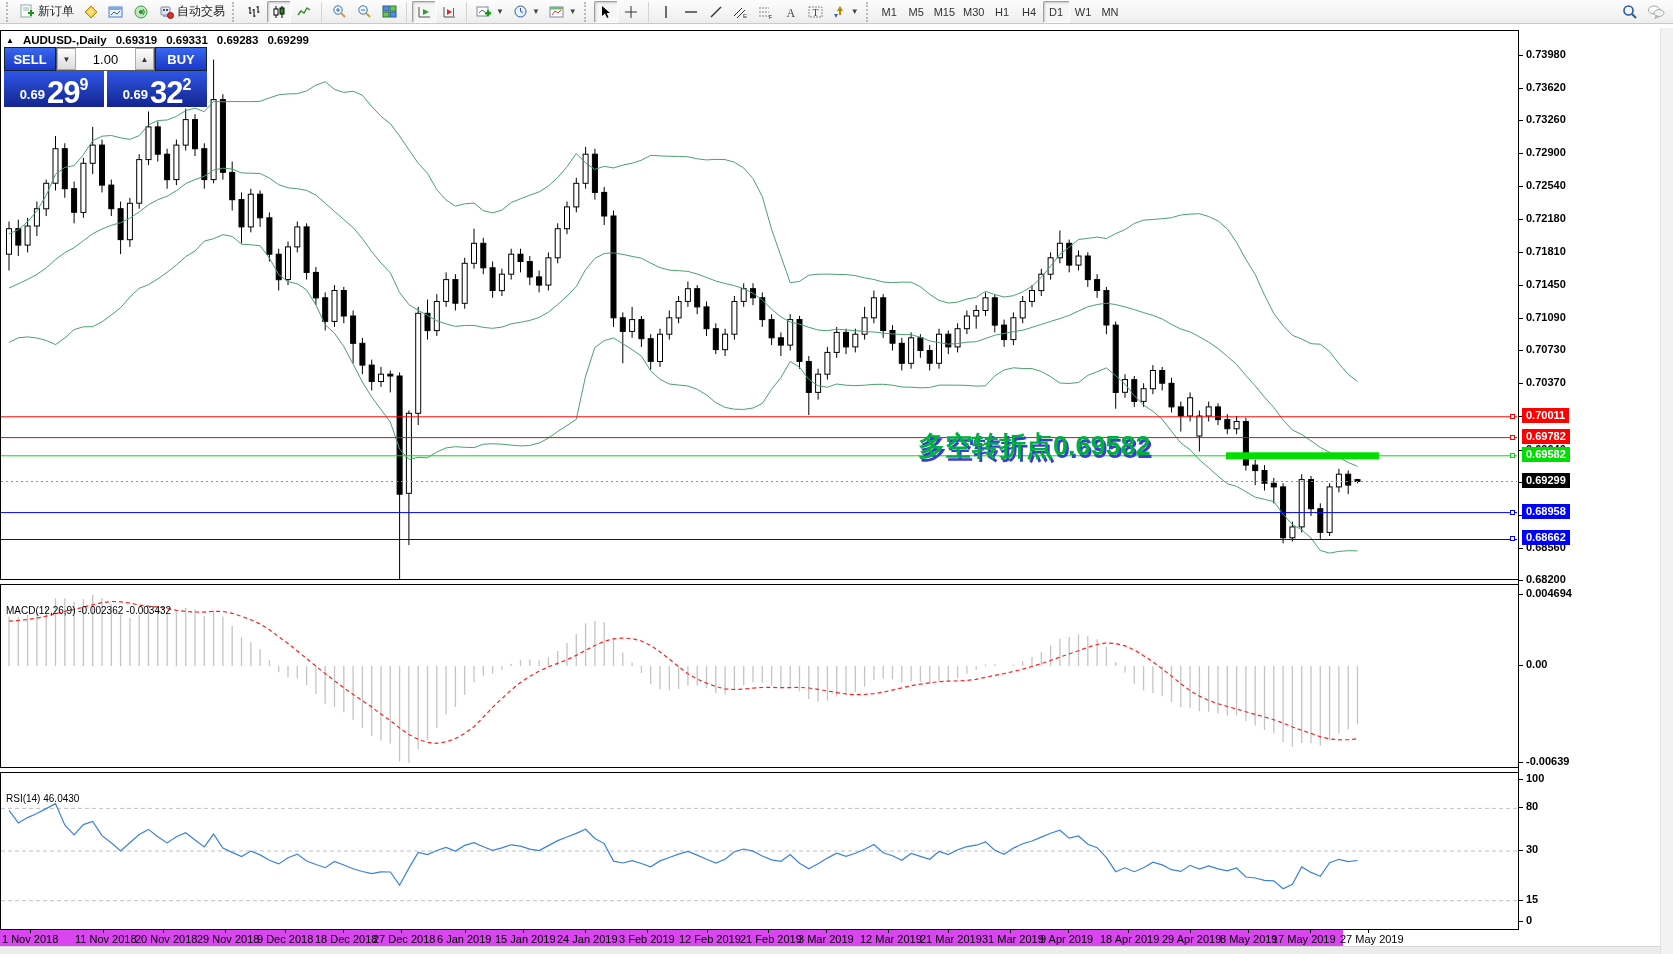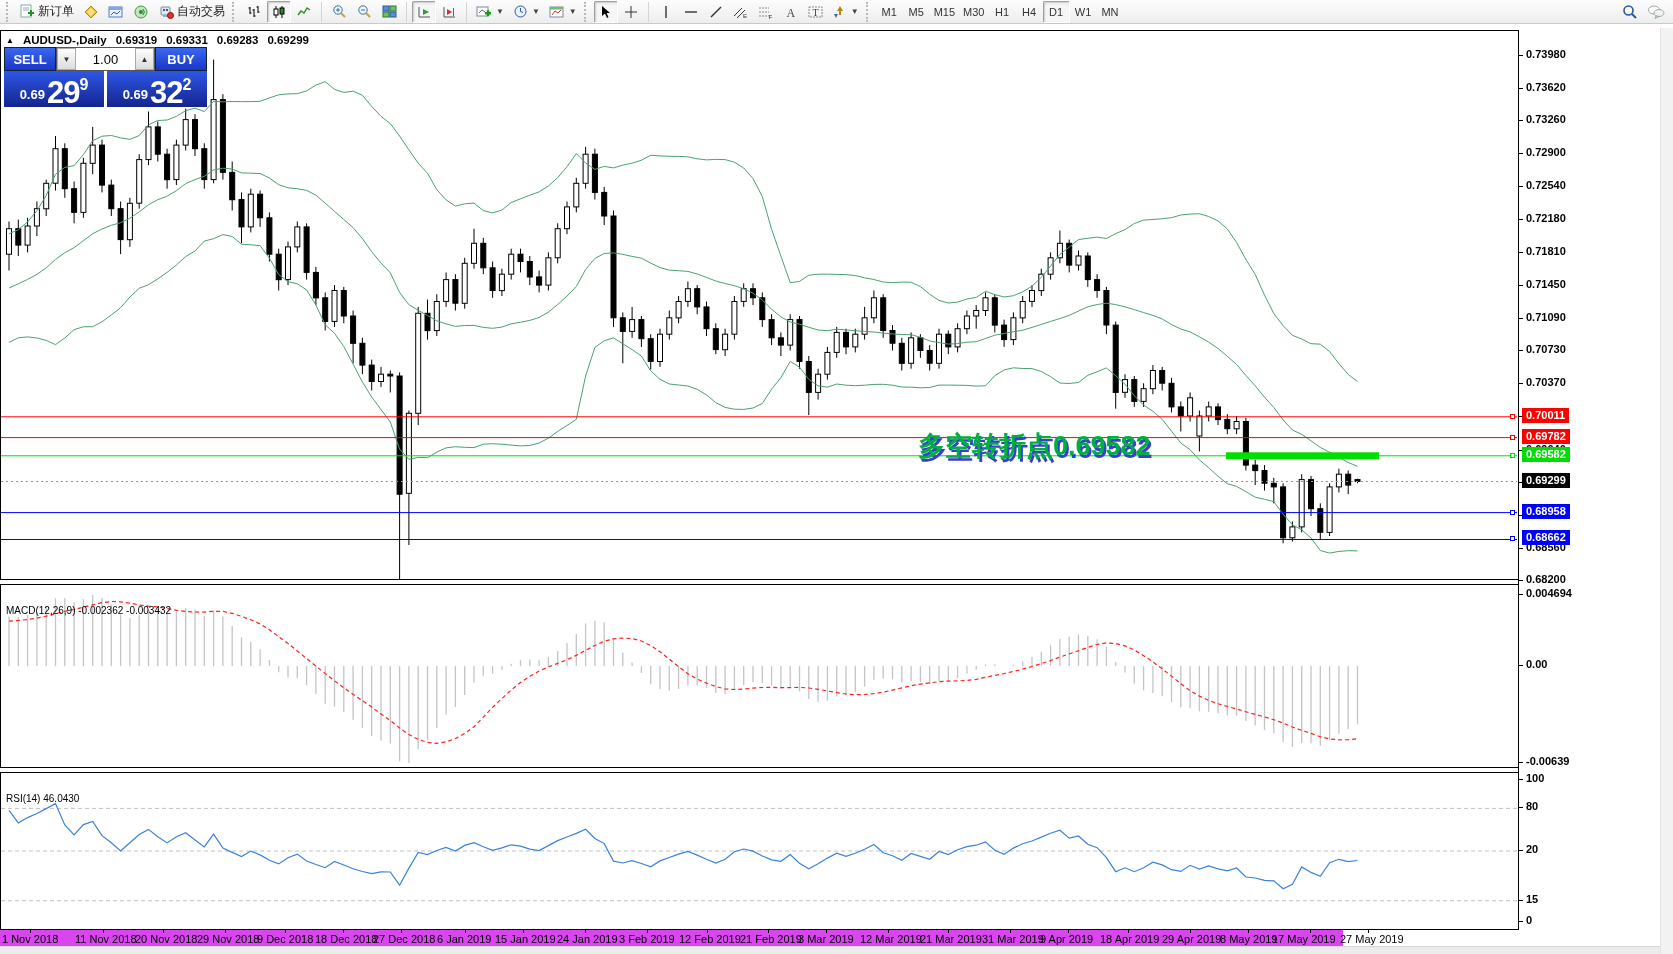--- a/index.html
+++ b/index.html
@@ -831,21 +831,21 @@
       <div class="ticklabel" style="top: 557px;">0.004694</div>
       <div class="tickdash" style="top: 635px;"></div>
       <div class="ticklabel" style="top: 628px;">0.00</div>
       <div class="tickdash" style="top: 732px;"></div>
       <div class="ticklabel" style="top: 725px;">-0.00639</div>
       <div class="tickdash" style="top: 749px;"></div>
       <div class="ticklabel" style="top: 742px;">100</div>
       <div class="tickdash" style="top: 777px;"></div>
       <div class="ticklabel" style="top: 770px;">80</div>
       <div class="tickdash" style="top: 820px;"></div>
-      <div class="ticklabel" style="top: 813px;">20</div>
+      <div class="ticklabel" style="top: 813px;">30</div>
       <div class="tickdash" style="top: 870px;"></div>
       <div class="ticklabel" style="top: 863px;">15</div>
       <div class="tickdash" style="top: 891px;"></div>
       <div class="ticklabel" style="top: 884px;">0</div>
       <div class="linesq" style="top: 384px; border: 1px solid rgb(255, 0, 0);"></div>
       <div class="linelabel" style="top: 378px; background: rgb(255, 0, 0);">0.70011</div>
       <div class="linesq" style="top: 405px; border: 1px solid rgb(255, 0, 0);"></div>
       <div class="linelabel" style="top: 399px; background: rgb(255, 0, 0);">0.69782</div>
       <div class="linesq" style="top: 423px; border: 1px solid rgb(0, 221, 0);"></div>
       <div class="linelabel" style="top: 417px; background: rgb(0, 221, 0);">0.69582</div>

